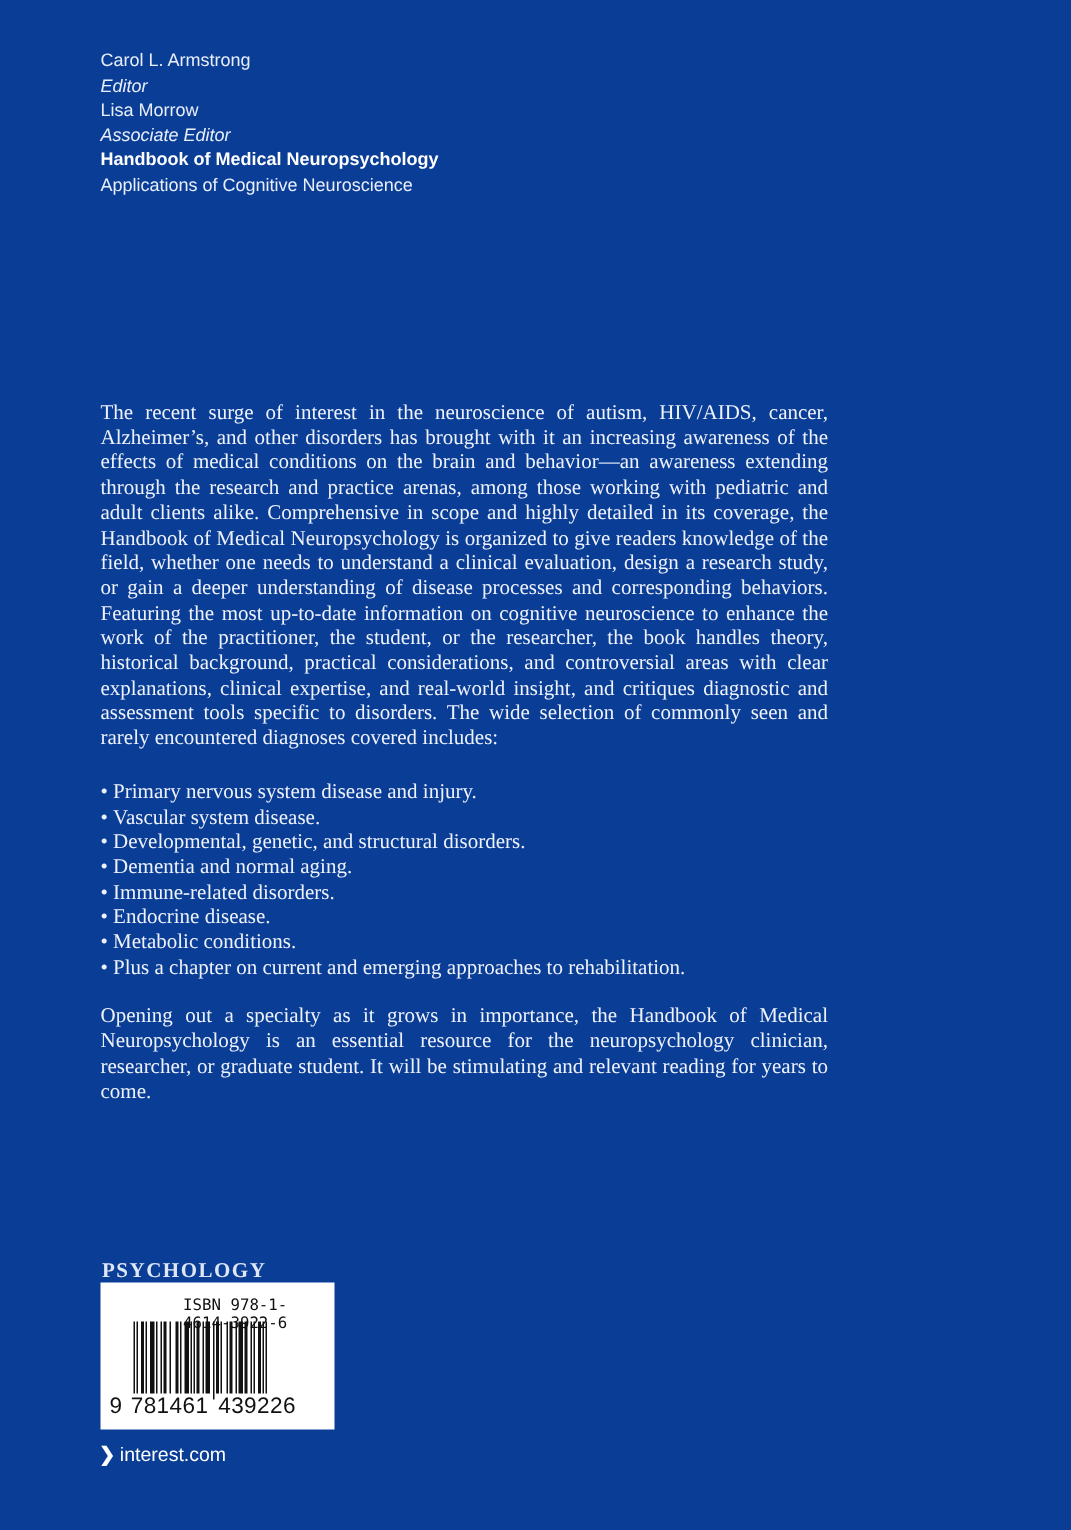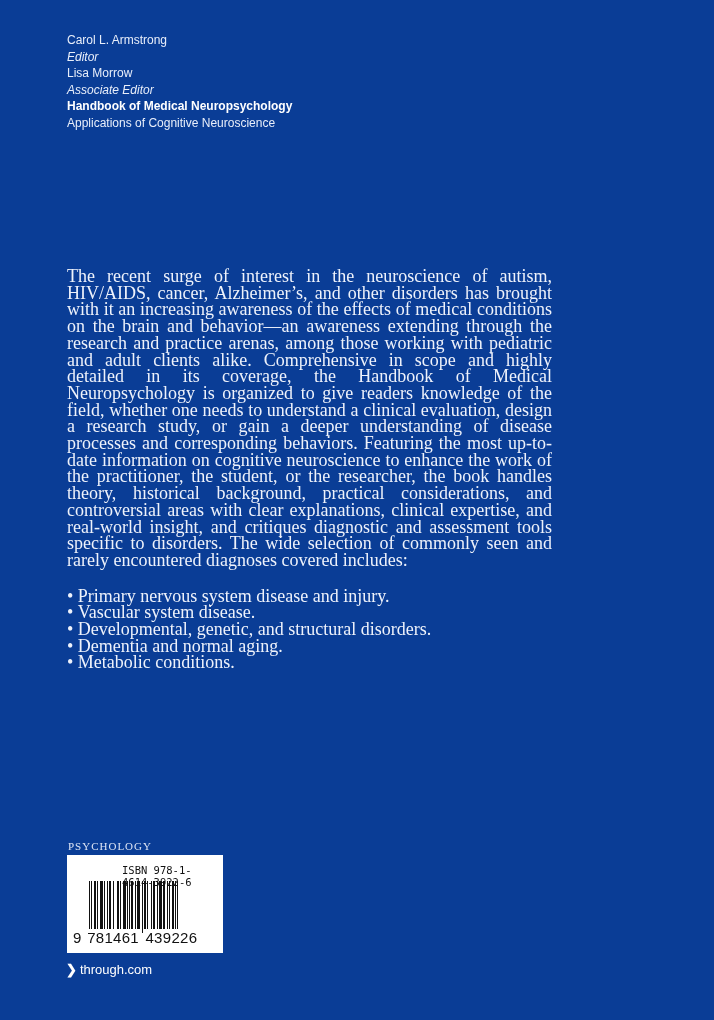--- a/index.html
+++ b/index.html
@@ -1,25 +1,25 @@
 <!DOCTYPE html>
 <html><head>
 <meta charset="utf-8">
 <style>
   html, body { margin:0; padding:0; }
   body { width:714px; height:1020px; background:#0a3d96; overflow:hidden; position:relative; color:#fff; }
   .credits { position:absolute; left:67px; top:32px; font-family:"Liberation Sans", sans-serif; font-size:12px; line-height:16.5px; color:#e8eefa; }
   .credits .it { font-style:italic; }
   .credits .b { font-weight:bold; color:#fff; }
-  .blurb { position:absolute; left:67px; top:268px; width:485px; font-family:"Liberation Serif", serif; font-size:18px; line-height:16.7px; color:#eef2fb; }
+  .blurb { position:absolute; left:67px; top:268px; width:485px; font-family:"Liberation Serif", serif; font-size:14px; line-height:16.7px; color:#eef2fb; }
   .blurb p { margin:0; text-align:justify; }
   .blurb ul { list-style:none; margin:19px 0 16px 0; padding:0; }
   .blurb li { margin:0; }
   .blurb li::before { content:"\2022\00a0"; }
-  .subject { position:absolute; left:68px; top:840px; font-family:"Liberation Serif", serif; font-size:11px; letter-spacing:1px; font-weight:normal; color:#dfe6f5;text-align:center; }
+  .subject { position:absolute; left:68px; top:840px; font-family:"Liberation Serif", serif; font-size:14px; letter-spacing:1px; font-weight:bold; color:#dfe6f5;text-align:center; }
   .barcode-box { position:absolute; left:67px; top:855px; width:156px; height:98px; background:#fff; }
   .isbn-text { position:absolute; left:14px; top:9px; font-family:"DejaVu Sans Mono", monospace; font-size:10.5px; color:#111;margin-left:41px; }
   .bars { position:absolute; left:22px; top:26px; width:118px; height:52px; display:flex; }
   .bars span { display:block; height:100%; background:#111; }
   .bars span.g { background:transparent; }
   .bar-digits { position:absolute; left:6px; top:74px; font-family:"Liberation Sans", sans-serif; font-size:15px; color:#111; letter-spacing:0.3px; background:transparent; }
   .bar-digits .pad { background:#fff; padding:0 1px; }
   .springer { position:absolute; left:66px; top:962px; font-family:"Liberation Sans", sans-serif; font-size:13px; color:#fff; }
   .springer .chev { font-weight:bold; margin-right:3px; }
 </style>
@@ -35,22 +35,26 @@
   <div>Applications of Cognitive Neuroscience</div>
 </div>
 
 <div class="blurb">
   <p>The recent surge of interest in the neuroscience of autism, HIV/AIDS, cancer, Alzheimer’s, and other disorders has brought with it an increasing awareness of the effects of medical conditions on the brain and behavior—an awareness extending through the research and practice arenas, among those working with pediatric and adult clients alike. Comprehensive in scope and highly detailed in its coverage, the Handbook of Medical Neuropsychology is organized to give readers knowledge of the field, whether one needs to understand a clinical evaluation, design a research study, or gain a deeper understanding of disease processes and corresponding behaviors. Featuring the most up-to-date information on cognitive neuroscience to enhance the work of the practitioner, the student, or the researcher, the book handles theory, historical background, practical considerations, and controversial areas with clear explanations, clinical expertise, and real-world insight, and critiques diagnostic and assessment tools specific to disorders. The wide selection of commonly seen and rarely encountered diagnoses covered includes:</p>
   <ul>
     <li>Primary nervous system disease and injury.</li>
     <li>Vascular system disease.</li>
     <li>Developmental, genetic, and structural disorders.</li>
     <li>Dementia and normal aging.</li>
+    <li>Immune-related disorders.</li>
+    <li>Endocrine disease.</li>
     <li>Metabolic conditions.</li>
+    <li>Plus a chapter on current and emerging approaches to rehabilitation.</li>
   </ul>
+  <p>Opening out a specialty as it grows in importance, the Handbook of Medical Neuropsychology is an essential resource for the neuropsychology clinician, researcher, or graduate student. It will be stimulating and relevant reading for years to come.</p>
 </div>
 
 <div class="subject">PSYCHOLOGY</div>
 
 <div class="barcode-box">
   <div class="isbn-text">ISBN 978-1-4614-3922-6</div>
   <div class="bars">
     <span style="width:1px"></span>
       <span class="g" style="width:1px"></span>
       <span style="width:1px"></span>
@@ -112,14 +116,14 @@
       <span style="width:1px"></span>
   </div>
   <div class="bar-digits">
     <span>9</span>
     <span class="pad">781461</span>
     <span class="pad">439226</span>
   </div>
 </div>
 
 <div class="springer">
-  <span class="chev">❯</span><span>through.com</span>
+  <span class="chev">❯</span><span>interest.com</span>
 </div>
 
 </body></html>

